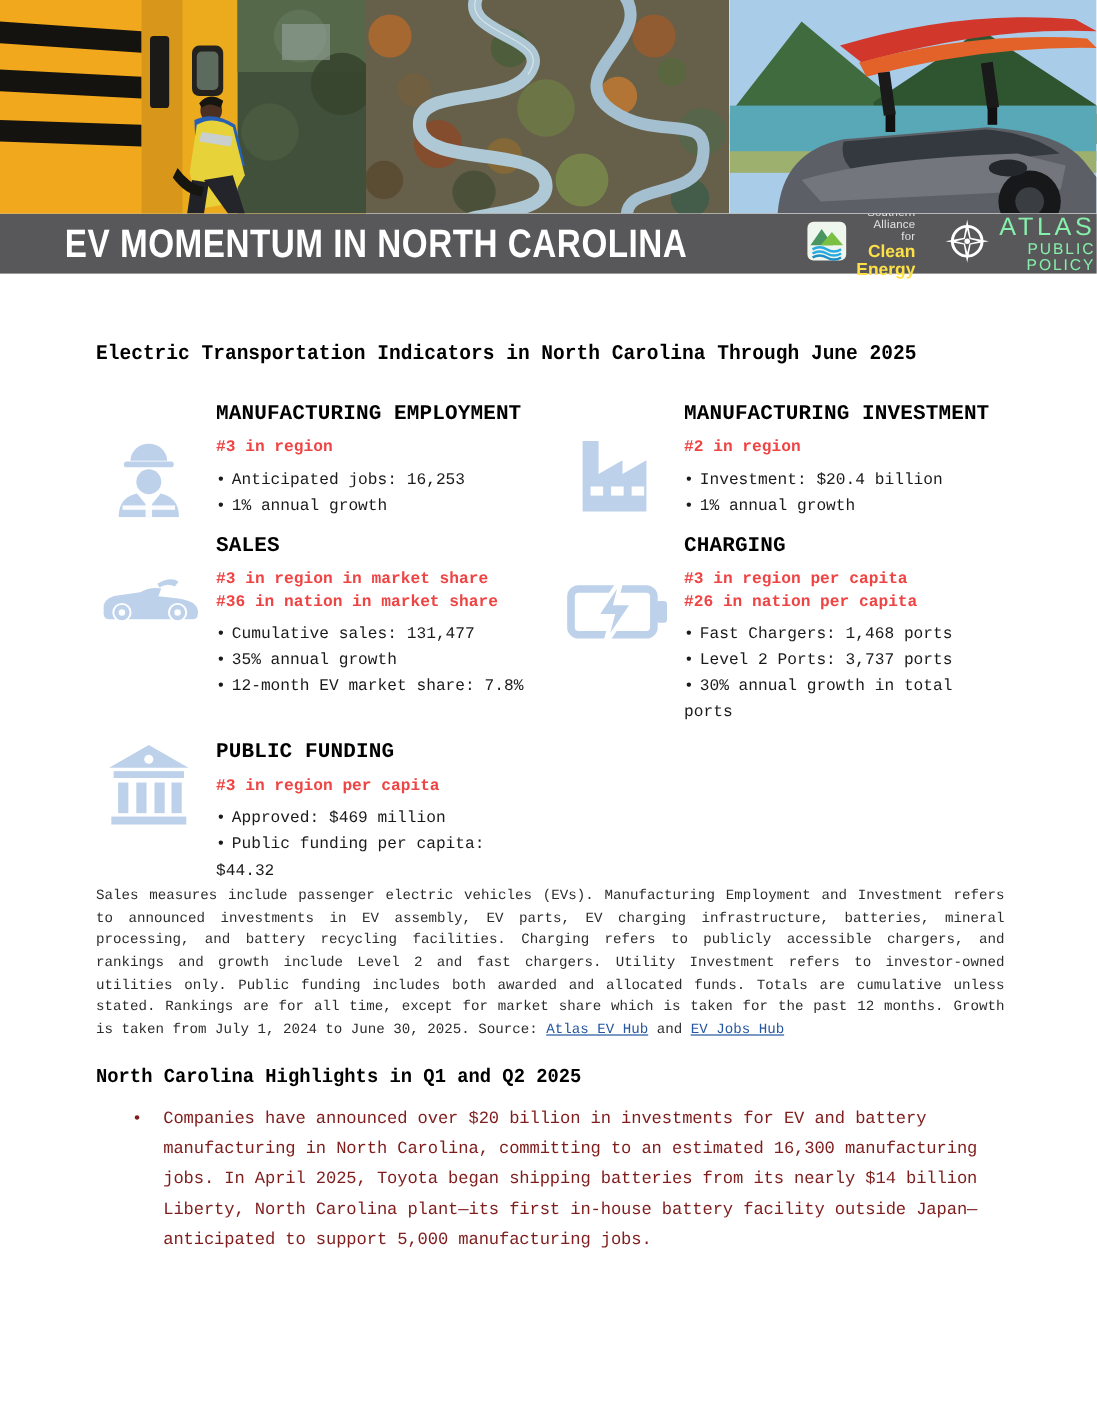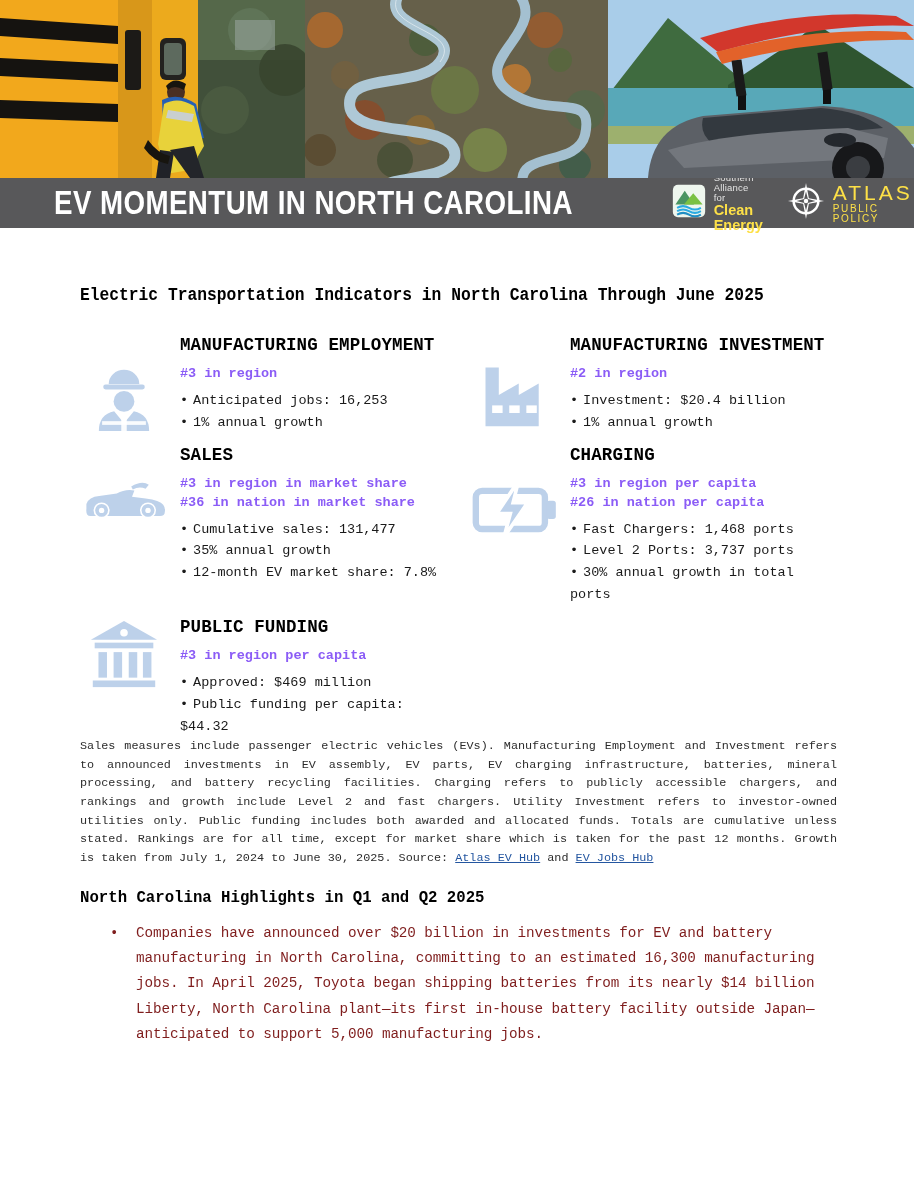--- a/index.html
+++ b/index.html
@@ -11,44 +11,44 @@
   *{margin:0;padding:0;box-sizing:border-box;}
   html,body{width:914px;background:#fff;font-family:"Liberation Sans",sans-serif;color:var(--ink);}
   body{height:1182px;overflow:hidden;position:relative;}
 
   
   .hero{height:178px;display:flex;overflow:hidden;}
   .hero .photo{height:178px;overflow:hidden;position:relative;}
   .photo svg{display:block;}
 
   
-  .banner{height:50px;background:var(--banner);display:flex;align-items:center;padding:0 24px 0 54px;}
+  .banner{height:50px;background:var(--banner);display:flex;align-items:center;padding:0 24px 0 54px;text-align:right;}
   .banner-title{color:#fff;font-size:33px;font-weight:700;letter-spacing:.5px;white-space:nowrap;transform:scaleX(.84);transform-origin:left center;flex:1;}
   .banner-logos{display:flex;align-items:center;gap:24px;}
   .logo{display:flex;align-items:center;gap:8px;}
   .sace-text{line-height:1.05;}
   .sace-line1{color:#e3e3e3;font-size:9.5px;letter-spacing:.2px;}
   .sace-line2{color:#fde047;font-size:14.5px;font-weight:700;}
-  .atlas-text{line-height:1;color:#fde047;}
+  .atlas-text{line-height:1;color:#86efac;}
   .atlas-line1{font-size:21px;letter-spacing:3px;font-weight:400;}
-  .atlas-line2{font-size:10px;letter-spacing:1.6px;margin-top:1px;}
+  .atlas-line2{font-size:13px;letter-spacing:1.6px;margin-top:1px;}
 
   
   .content{padding:0 78px 0 80px;font-family:Liberation Mono, monospace;}
   .section-heading{margin-top:57px;font-size:17.5px;font-weight:700;white-space:nowrap;transform:scaleX(.93);transform-origin:left center;color:#000;}
 
   .stats{margin-top:30px;display:grid;grid-template-columns:378px 1fr;column-gap:14px;row-gap:32px;gap:12px;}
   .stat{display:flex;align-items:flex-start;}
   .stat-icon{width:88px;min-width:88px;display:flex;justify-content:center;}
   .stat-icon.row1{margin-top:26px;}
   .stat-icon.row2{margin-top:34px;}
   .stat-icon.row3{margin-top:2px;}
   .stat-body{padding-left:12px;max-width:270px;}
   .stat-title{font-size:17.5px;font-weight:700;line-height:1.2;color:#000;letter-spacing:.1px;}
-  .stat-ranks{margin-top:9px;font-size:13.5px;font-weight:700;line-height:1.35;color:#8b5cf6;}
+  .stat-ranks{margin-top:9px;font-size:13.5px;font-weight:700;line-height:1.35;color:#ef4444;}
   .stat-bullets{list-style:none;margin-top:7px;}
   .stat-bullets li{font-size:13.5px;line-height:1.6;color:#1a1a1a;}
   .stat-bullets li::before{content:"\2022";margin-right:5px;}
   .stat-bullets li:empty{display:none;}
   .stat-ranks div:empty{display:none;}
 
   
   .footnote{width:757px;font-size:11.8px;line-height:1.58;text-align:justify;color:#2c2c2c;}
   .footnote a{color:var(--link);text-decoration:underline;}
 

